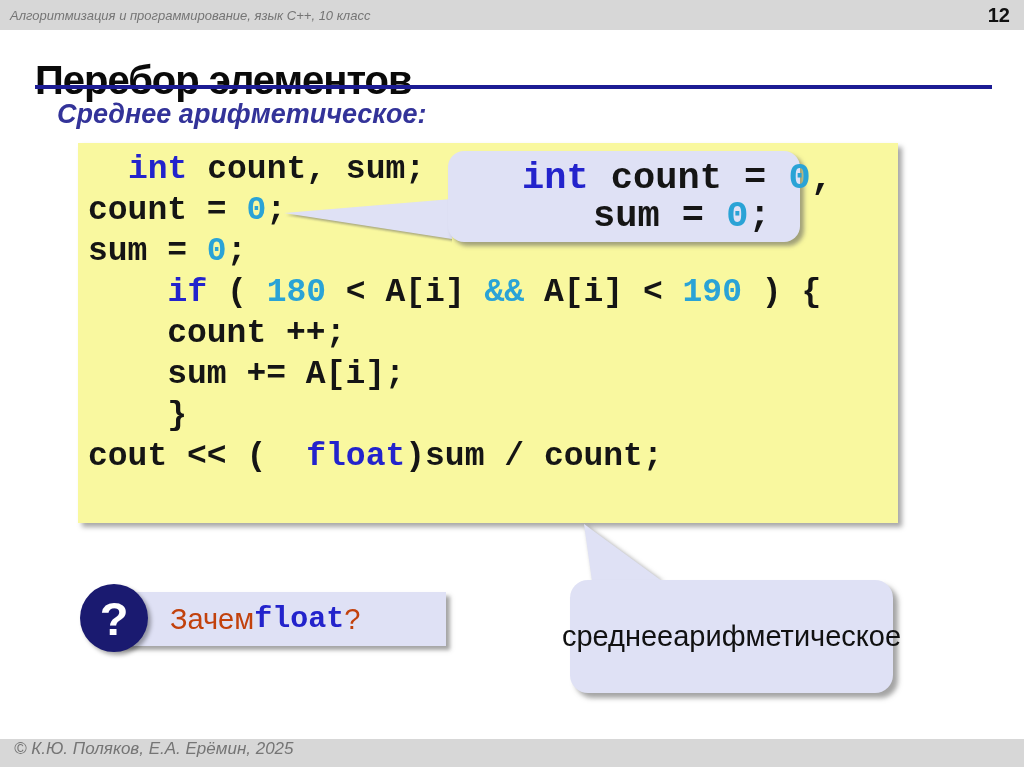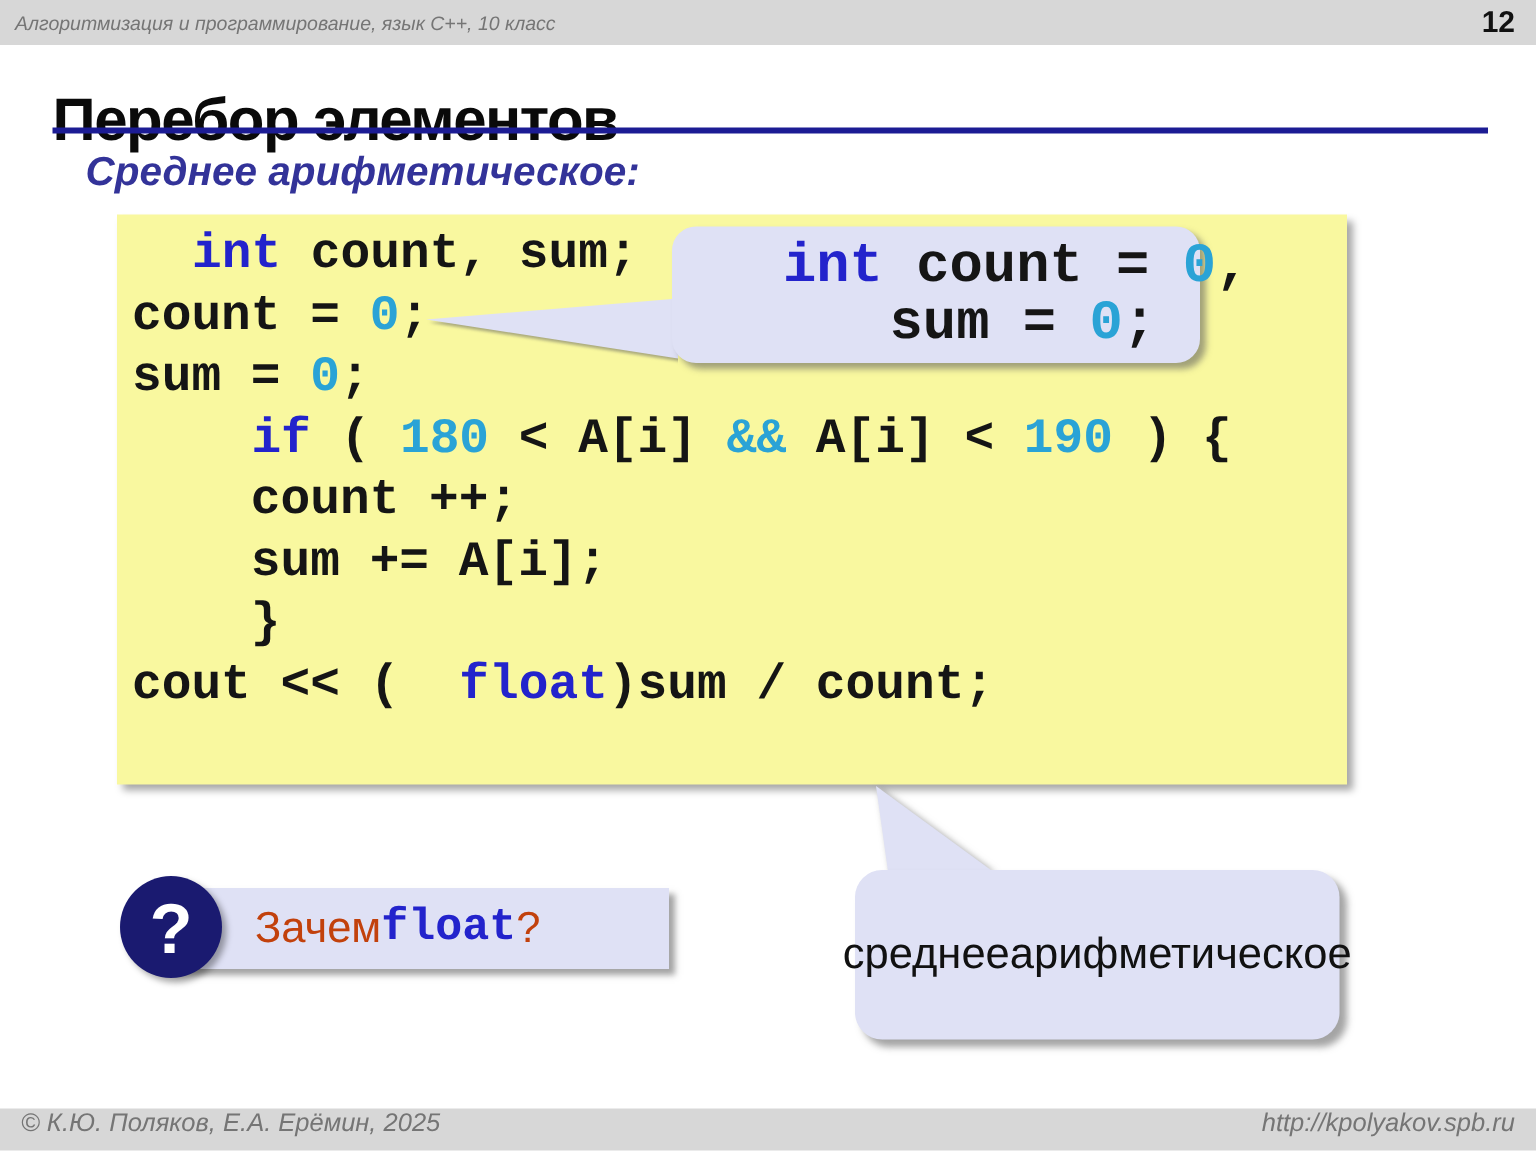--- a/index.html
+++ b/index.html
@@ -102,16 +102,15 @@
   <svg class="tail-avg" viewBox="0 0 120 62">
     <polygon points="24,3 102,60 32,60" fill="#dfe1f5" style="filter:drop-shadow(2px 1px 2px rgba(90,90,90,0.5))"></polygon>
   </svg>
   <div class="callout-avg">
     <div>среднее</div>
     <div>арифметическое</div>
   </div>
 
   <div class="footbar">
     <span>© К.Ю. Поляков, Е.А. Ерёмин, 2025</span>
-    <a href="#">http://kpolyakov.spb.ru</a>
   </div>
 
 </div>
 
 </body></html>

